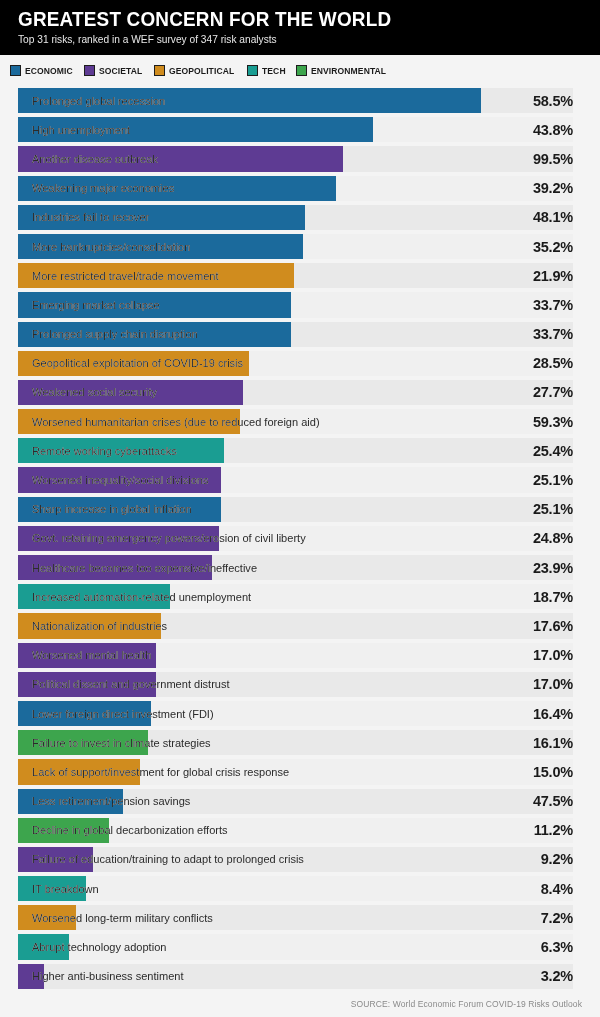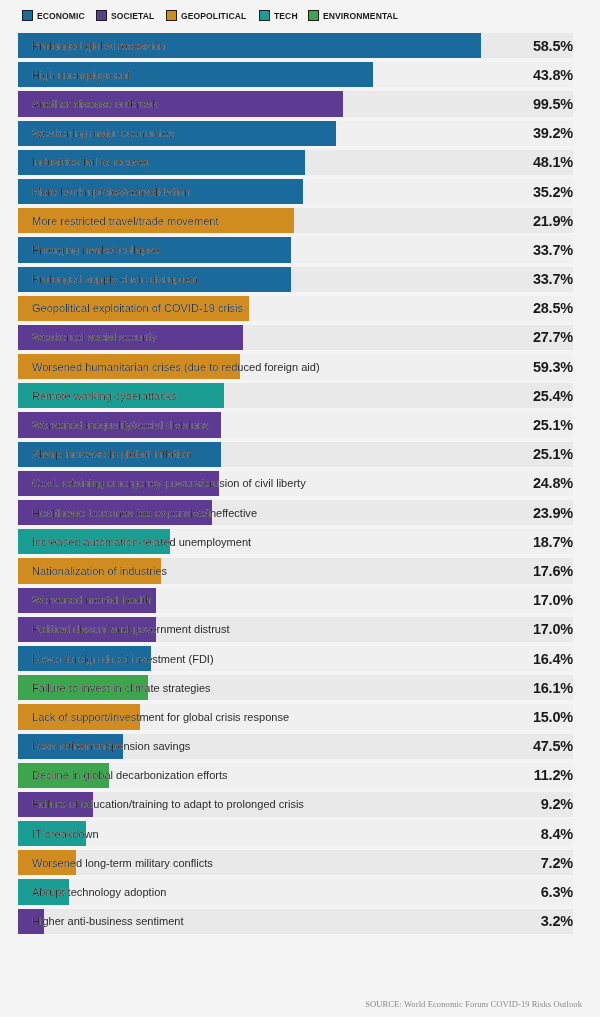--- a/index.html
+++ b/index.html
@@ -36,21 +36,21 @@
     margin:3px 0 0 0;
     transform:scaleX(.97);
     transform-origin:left center;
   }
 
   
   .legend{
     height:31px;
     display:flex;
     align-items:center;
-    padding-left:22px;
+    padding-left:10px;
     background:#f4f4f4;
     gap:9px;
   }
   .legend-item{display:flex;align-items:center;gap:4px;}
   .swatch{
     width:11px;height:11px;
     border:1.2px solid #1d1d1d;
     box-sizing:border-box;
     display:block;
   }
@@ -137,28 +137,31 @@
   .row:nth-child(even) .value-bg{background:#f0f0f0;}
 
   
   .source{
     position:absolute;
     right:18px;
     bottom:8px;
     font-size:8.5px;
     color:#8a8a8a;
     letter-spacing:.1px;
-    font-family:Liberation Serif, serif;
   }
 </style>
 </head>
 <body>
 
 <div id="page">
 
+  <div class="header">
+    <div class="title">GREATEST CONCERN FOR THE WORLD</div>
+    <div class="subtitle">Top 31 risks, ranked in a WEF survey of 347 risk analysts</div>
+  </div>
 
   <div class="legend" id="legend">
       <div class="legend-item">
         <span class="swatch" style="background: rgb(27, 106, 156);"></span>
         <span class="legend-label">ECONOMIC</span>
       </div>
       <div class="legend-item">
         <span class="swatch" style="background: rgb(94, 59, 147);"></span>
         <span class="legend-label">SOCIETAL</span>
       </div>

